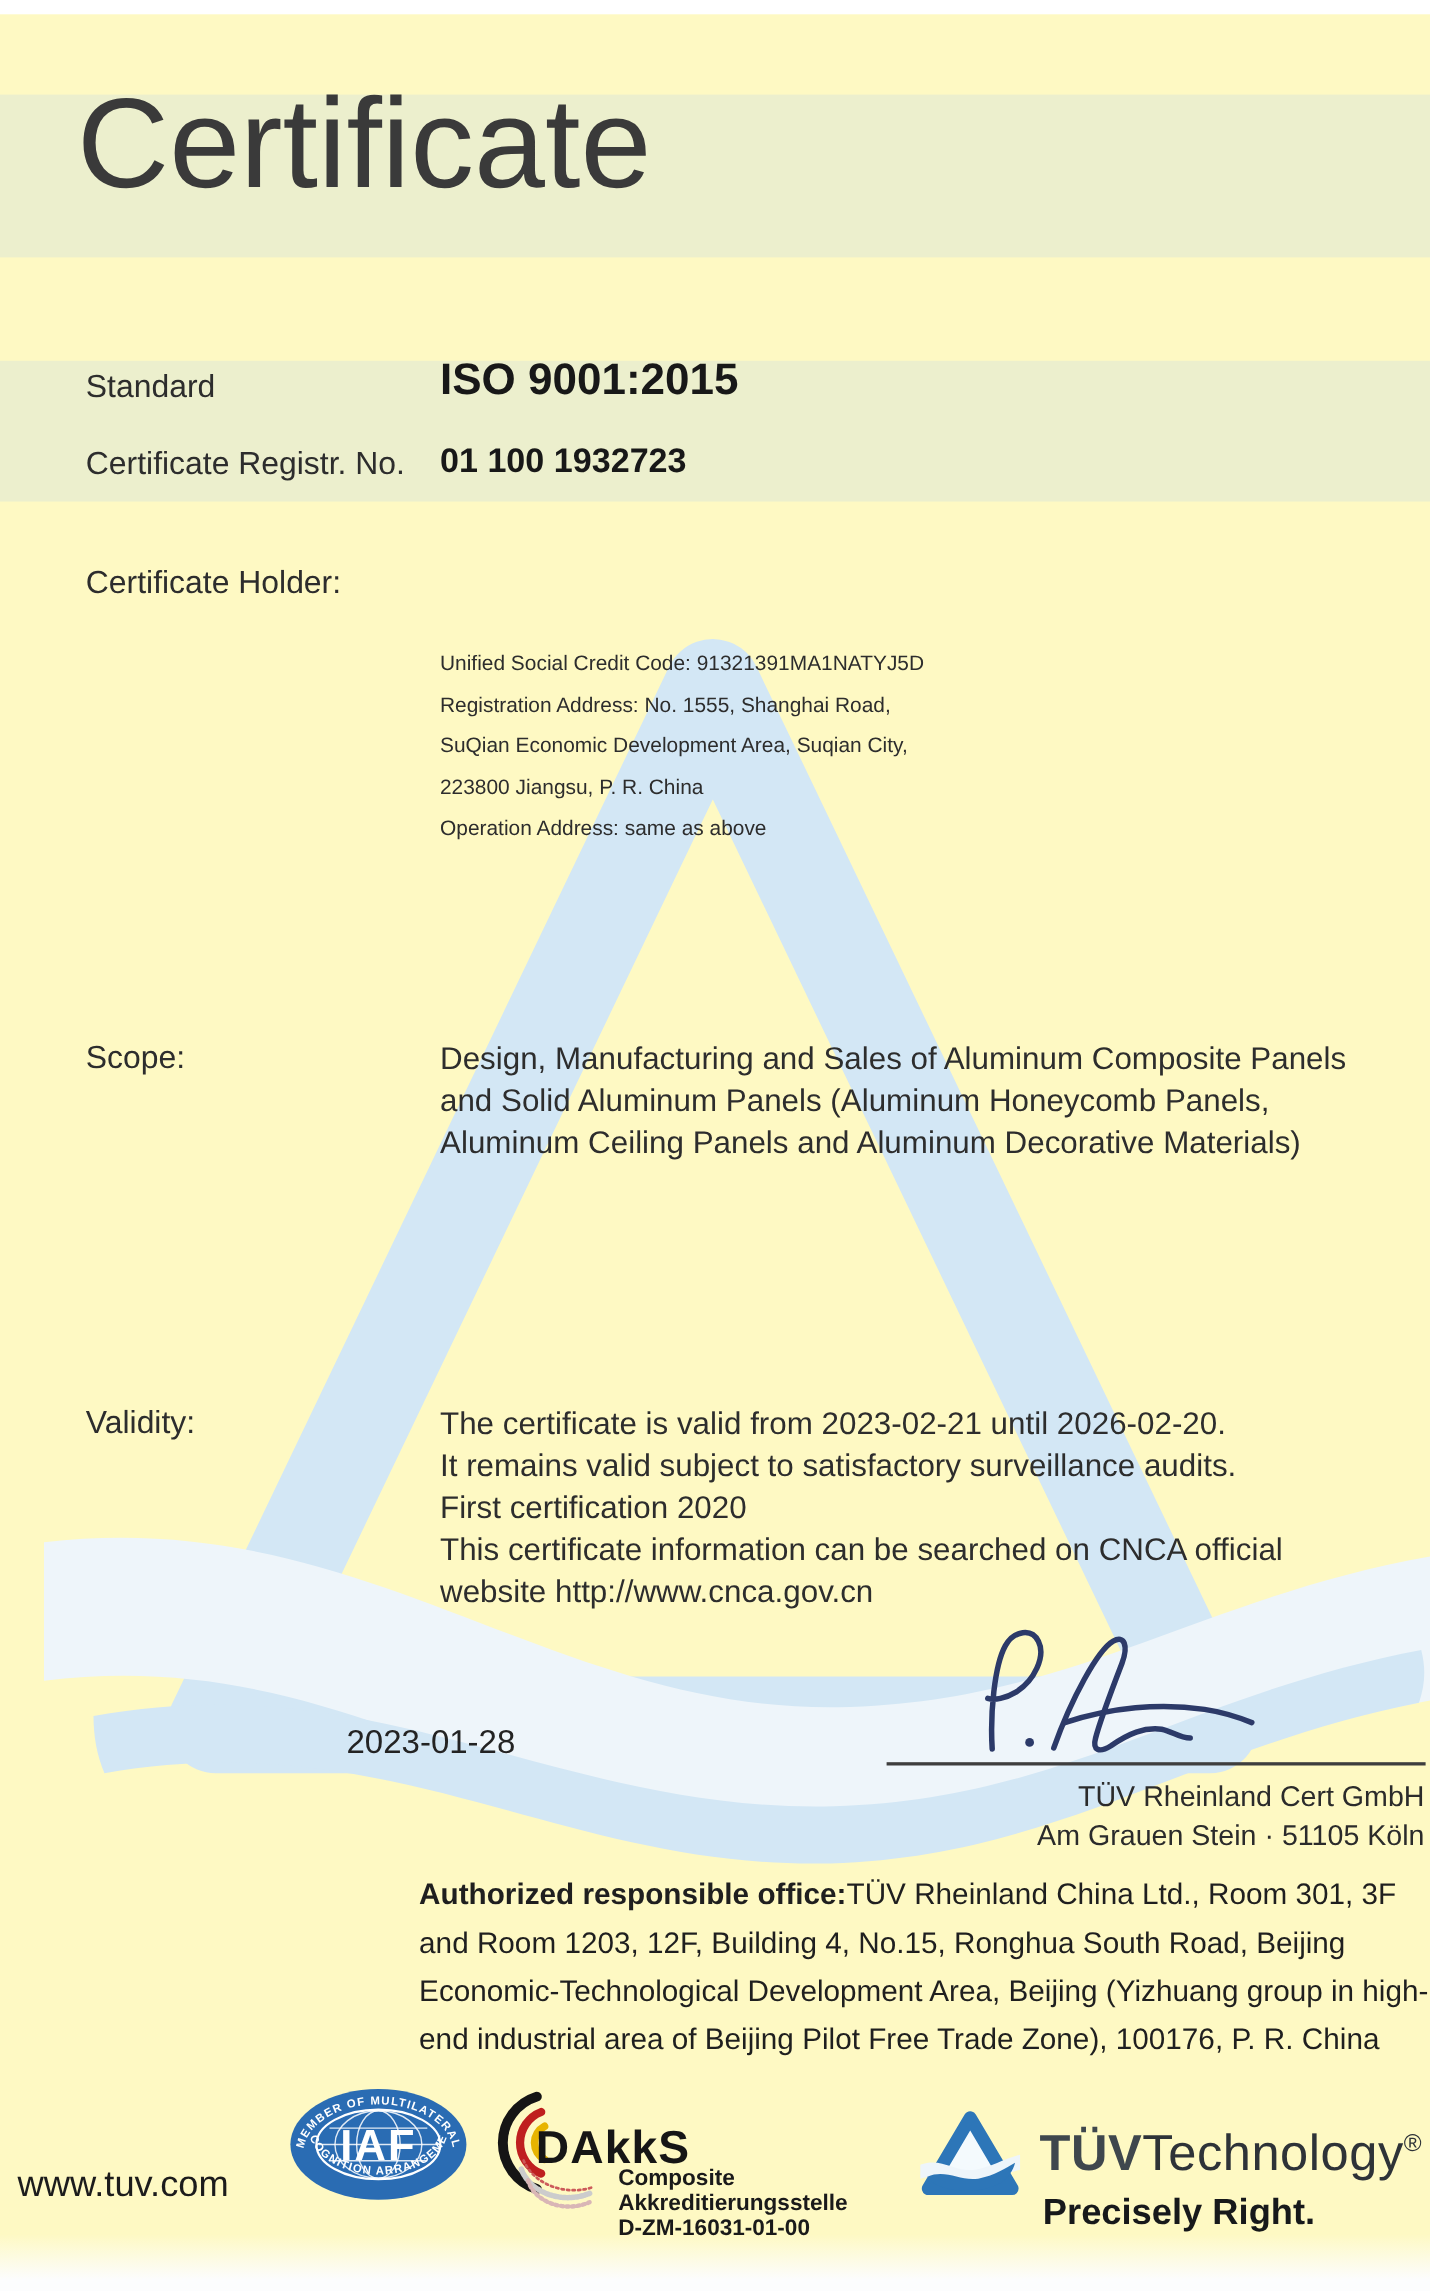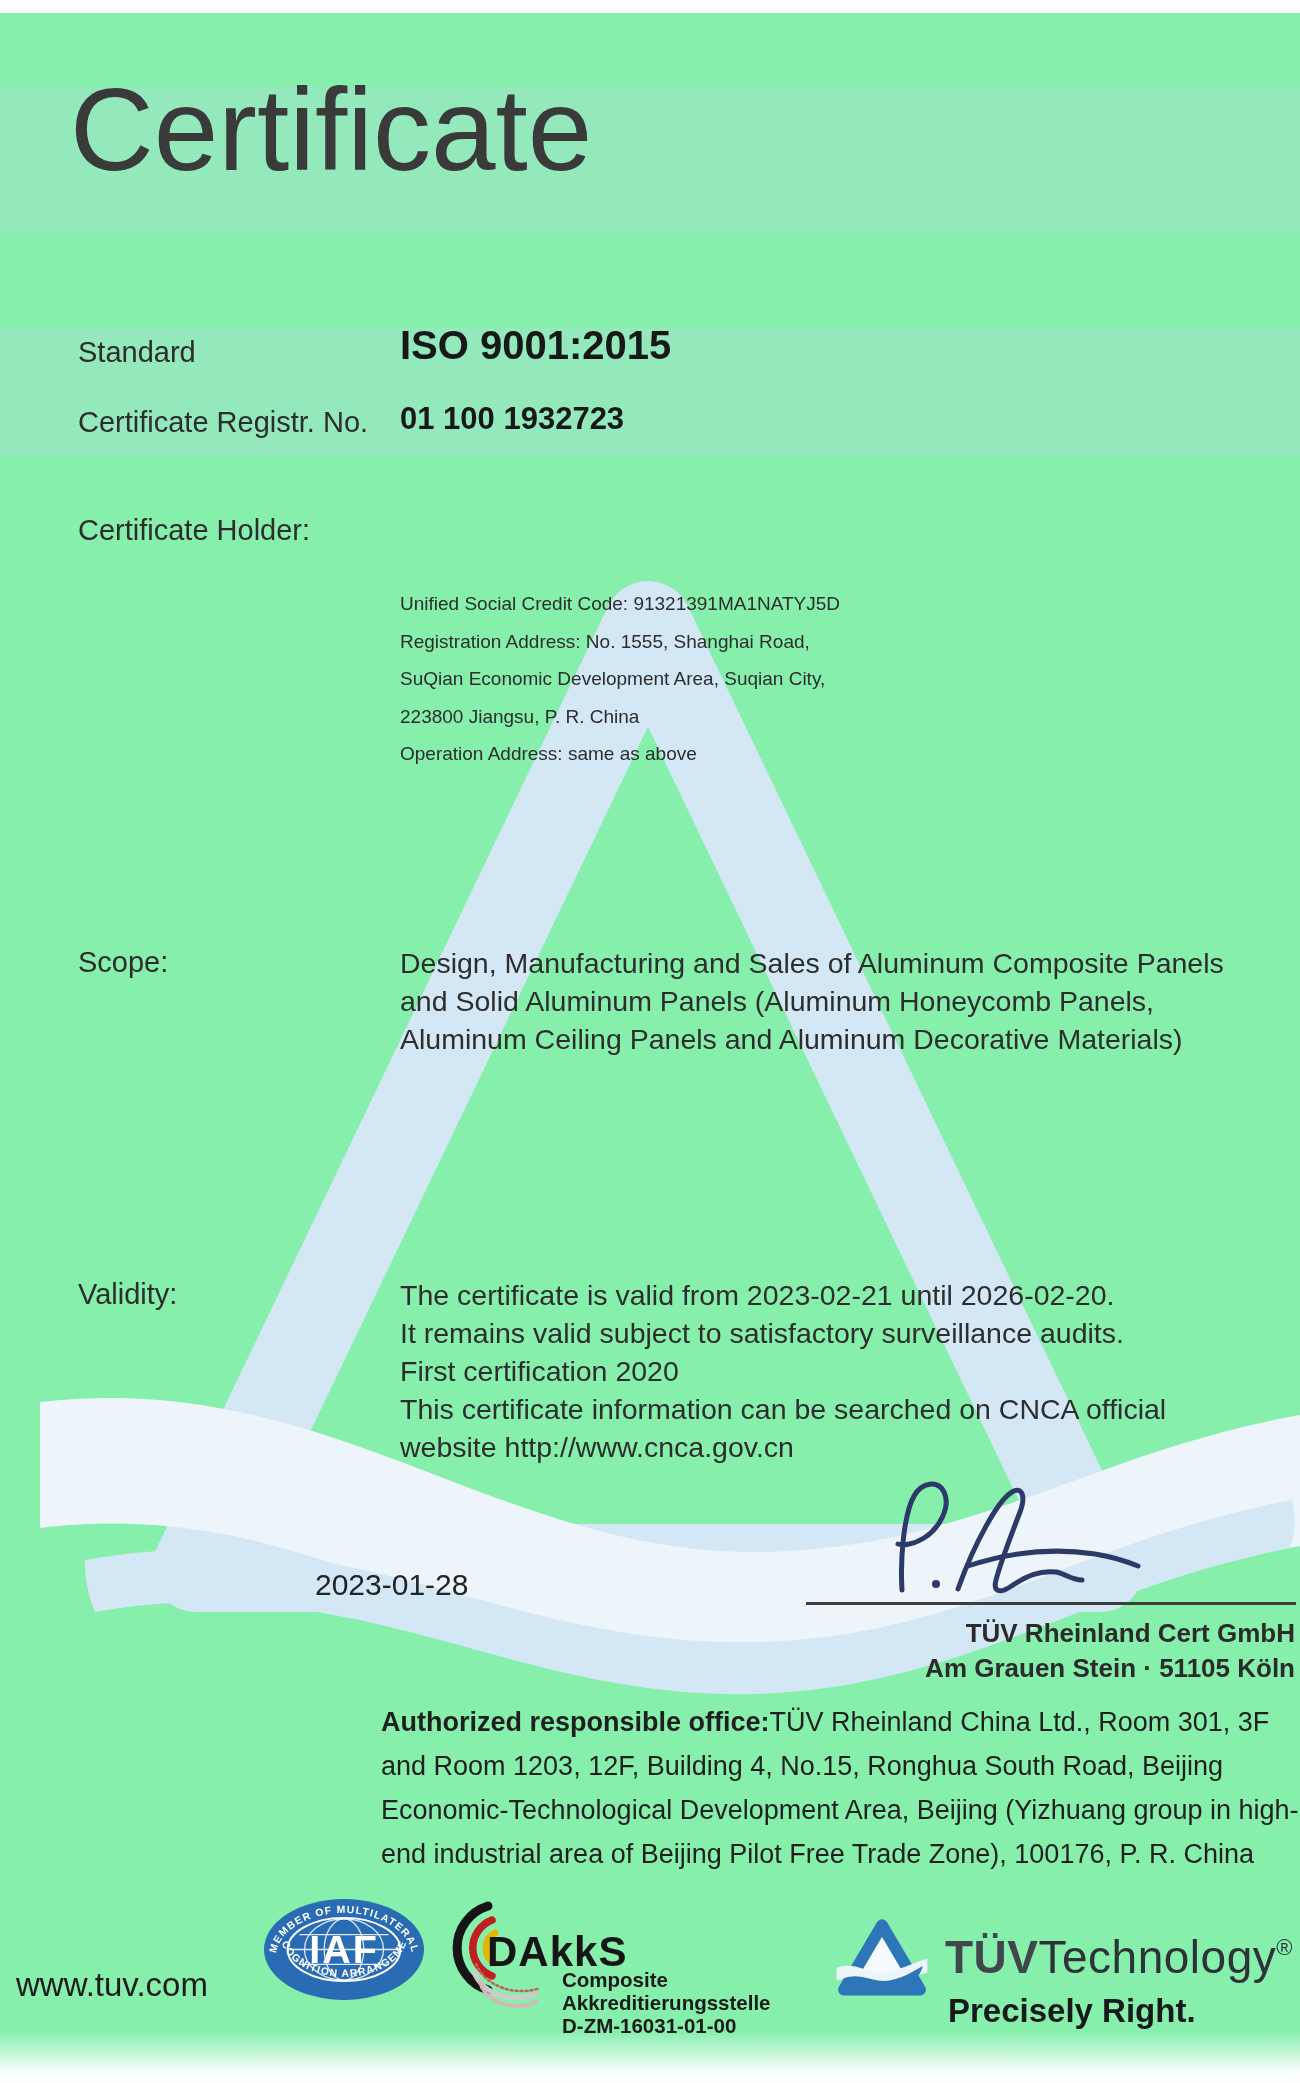--- a/index.html
+++ b/index.html
@@ -1,16 +1,16 @@
 <!DOCTYPE html>
 <html><head>
 <meta charset="utf-8">
 <style>
   html,body{margin:0;padding:0;background:#ffffff;}
-  .page{position:relative;width:1300px;height:2083px;background:#86efac;overflow:hidden;
+  .page{position:relative;width:1300px;height:2083px;background:#fef9c3;overflow:hidden;
         font-family:"Liberation Sans","DejaVu Sans",sans-serif;color:#2d2d2d;}
   .abs{position:absolute;}
   .ml{white-space:pre-line;}
   .topwhite{top:0;left:0;width:100%;height:13px;background:#ffffff;}
   .band{left:0;width:100%;background:rgba(185,212,234,0.26);}
   .band1{top:86px;height:148px;}
   .band2{top:328px;height:128px;}
   .botfade{bottom:0;left:0;width:100%;height:52px;
            background:linear-gradient(to bottom,rgba(253,254,255,0),#fcfdfe 80%);}
   .wm{top:0;left:0;}
@@ -24,21 +24,21 @@
   .holder-name{left:400px;top:510px;font-size:29px;line-height:37.5px;font-weight:700;color:#1c1c1c;}
   .holder-details{left:400px;top:585px;font-size:19px;line-height:37.5px;}
   .scope-label{left:78px;top:946px;}
   .scope-text{left:400px;top:944px;font-size:28.5px;line-height:38px;}
   .proof-text{left:400px;top:1174px;font-size:28.5px;line-height:38px;}
   .validity-label{left:78px;top:1278px;}
   .validity-text{left:400px;top:1276px;font-size:28.5px;line-height:38px;}
   .issue-date{left:315px;top:1568px;font-size:30px;color:#232323;}
   .sig-svg{left:850px;top:1462px;}
   .sig-line{left:806px;top:1602px;width:490px;height:3px;background:#3e3e3e;}
-  .issuer{right:5px;top:1616px;font-size:26px;line-height:35px;text-align:right;color:#2b2b2b;font-weight:bold;}
+  .issuer{right:5px;top:1616px;font-size:26px;line-height:35px;text-align:right;color:#2b2b2b;}
   .office{left:345px;top:1700px;width:934px;font-size:27px;line-height:44px;color:#1f1f1f;margin-left:36px;}
   .office b{font-weight:700;}
   .site{left:16px;top:1966px;font-size:33px;color:#1c1c1c;}
   .iaf-svg{left:262px;top:1898px;}
   .dakks-mark{left:446px;top:1900px;}
   .dakks-name{left:487px;top:1928px;font-size:42px;font-weight:700;color:#161616;letter-spacing:1px;}
   .dakks-sub{left:562px;top:1968px;font-size:20.5px;font-weight:700;line-height:23px;color:#1a1a1a;}
   .tuv-tri{left:836px;top:1918px;}
   .tuv-word{left:945px;top:1930px;font-size:46px;letter-spacing:0.5px;white-space:nowrap;}
   .tuv-word .tuv{font-weight:700;color:#3f474d;}

